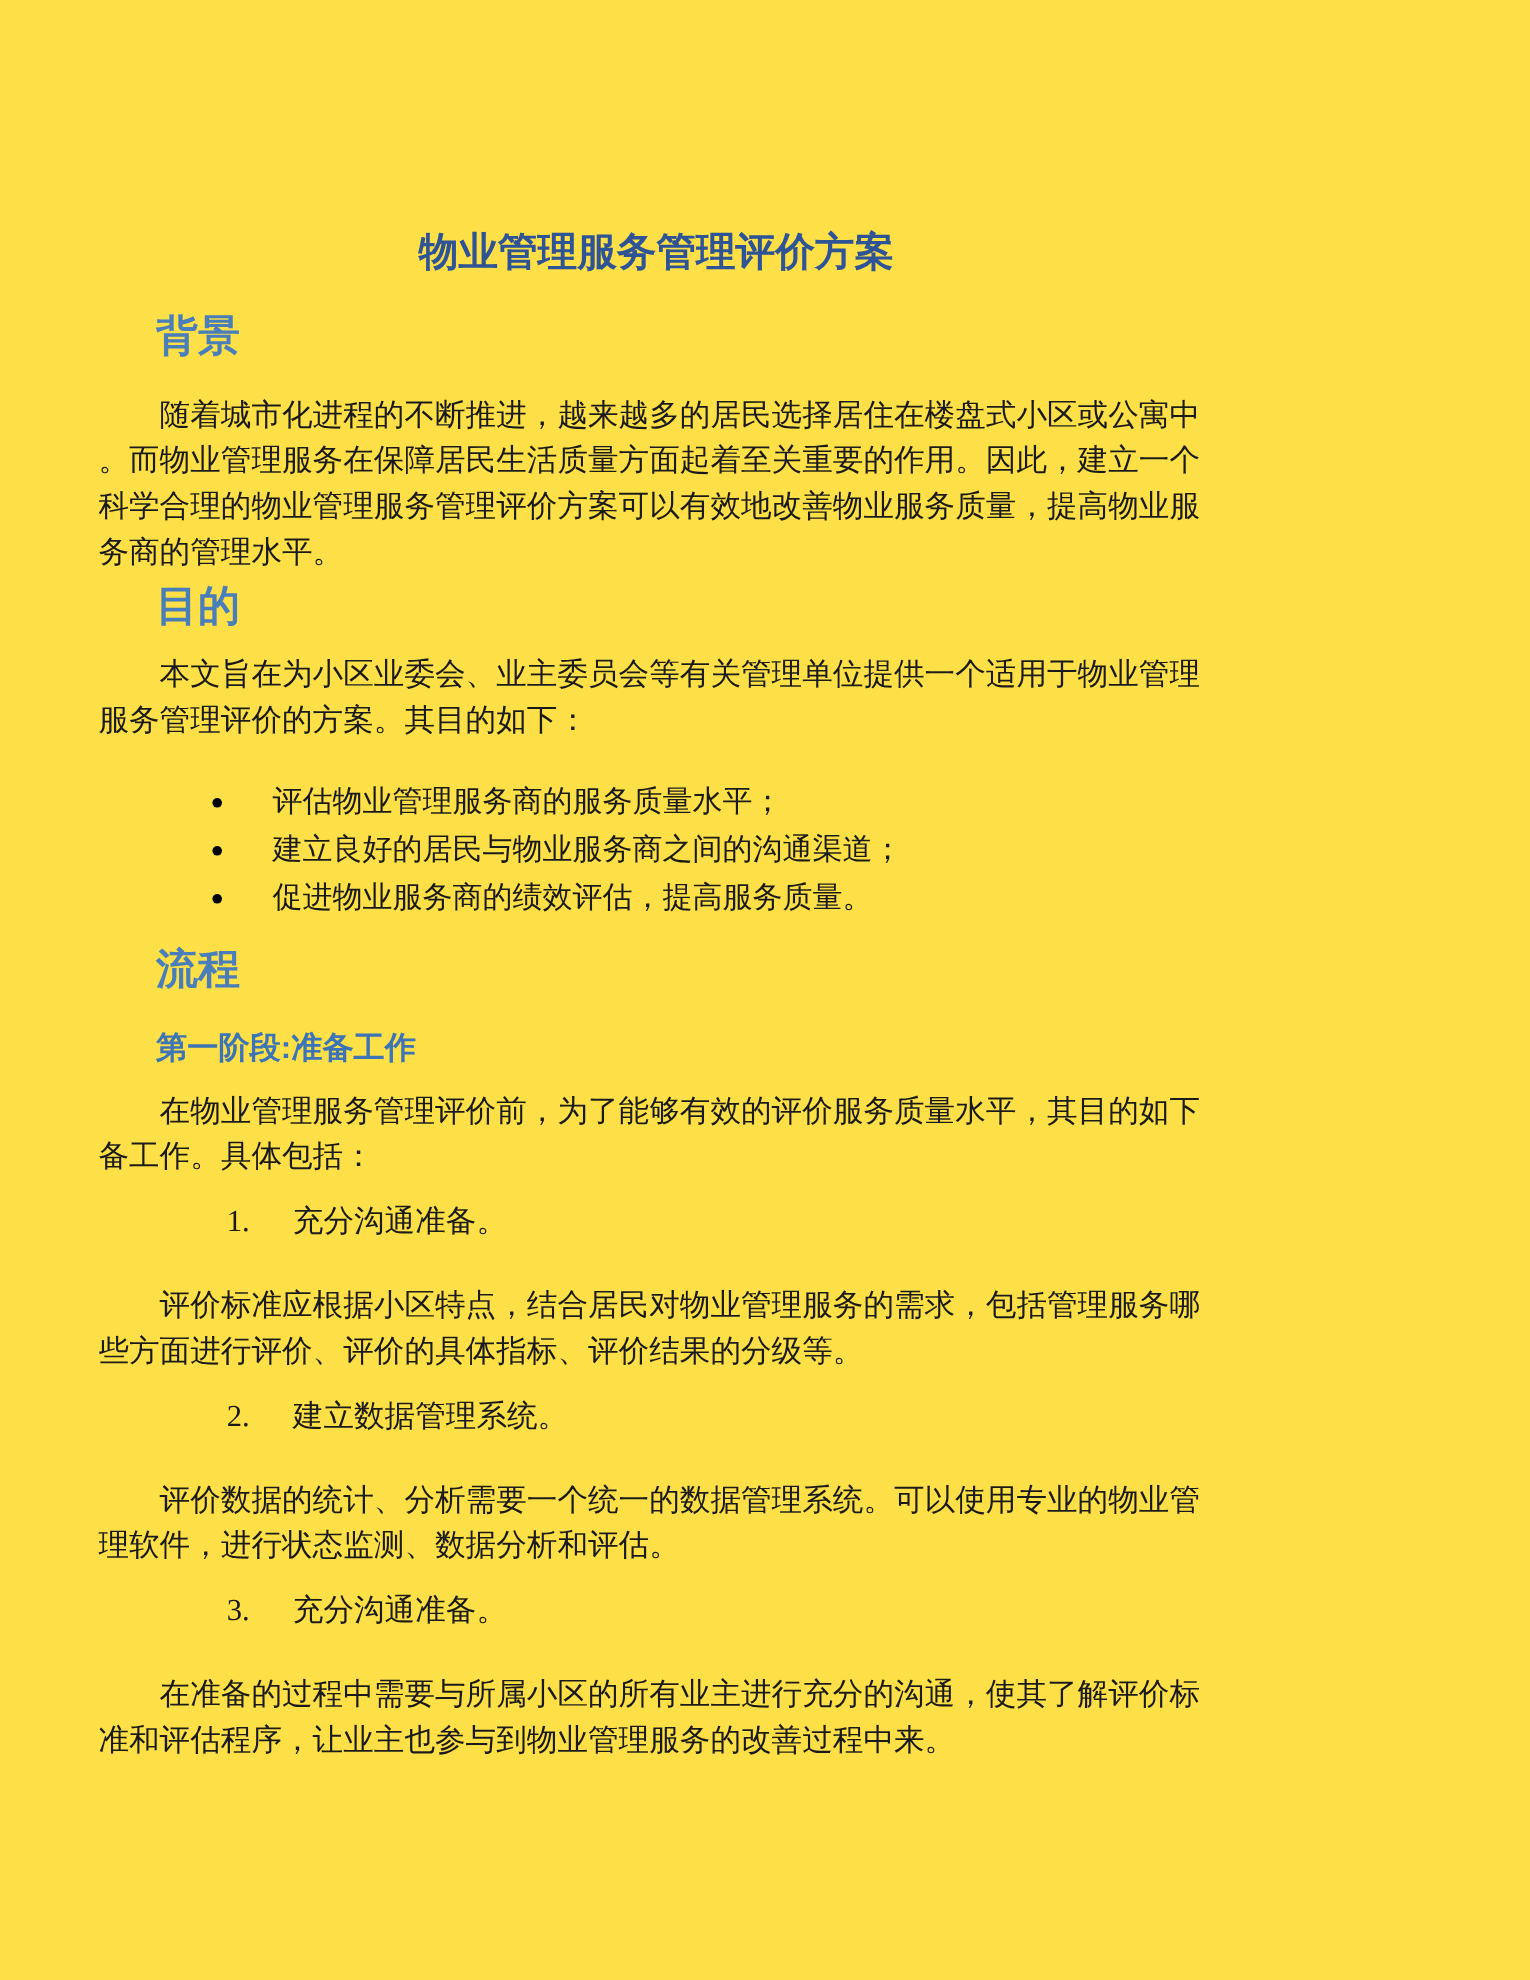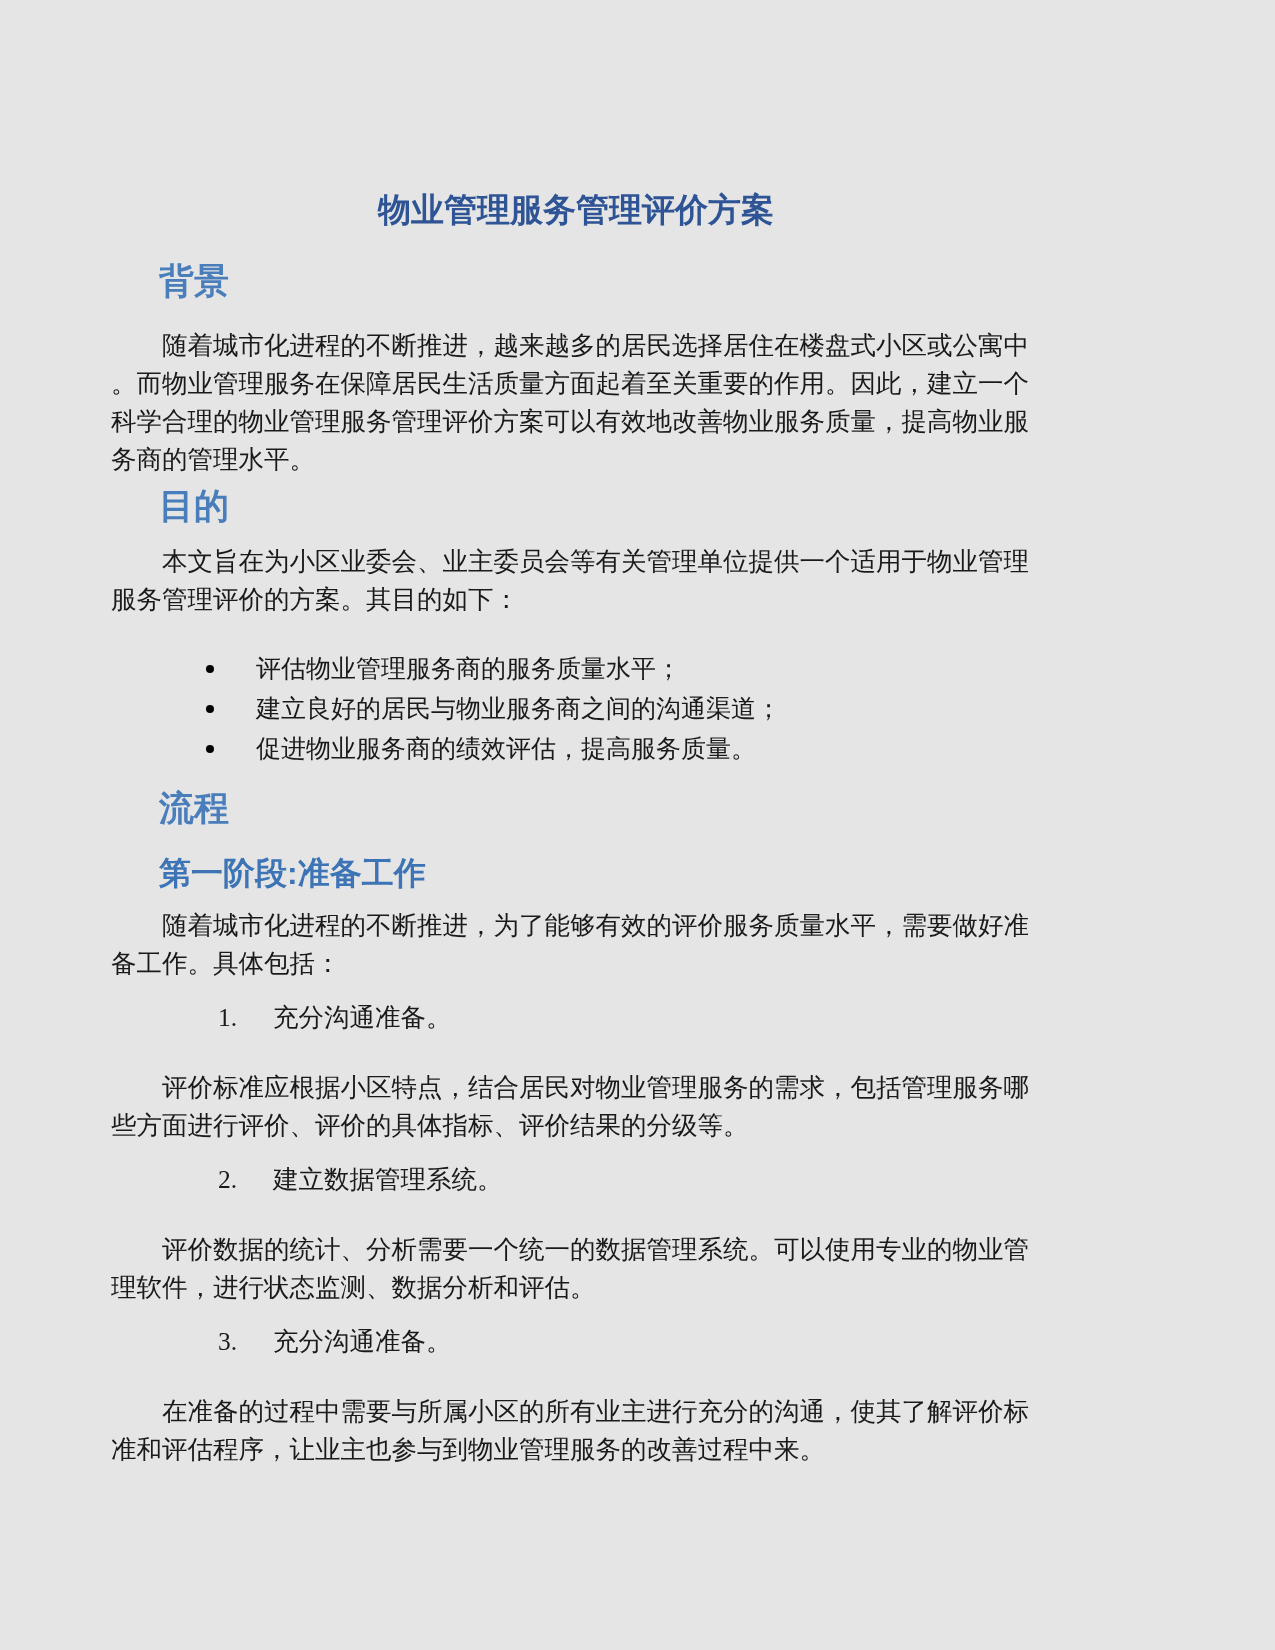--- a/index.html
+++ b/index.html
@@ -1,22 +1,22 @@
 <!DOCTYPE html>
 <html lang="zh"><head>
 <meta charset="utf-8">
 <style>
   html, body { margin: 0; padding: 0; background: #ffffff; }
   .page {
     width: 1275px;
     height: 1650px;
-    background: #e5e5e5;
+    background: #fde047;
     overflow: hidden;
     box-sizing: border-box;
-    padding: 188px 167px 0 111px;
+    padding: 188px 167px 0 82px;
     font-family: "Liberation Serif", "DejaVu Serif", serif;
     color: #1a1a1a;
   }
   .content { width: 930px; }
 
   .doc-title {
     font-family: "Liberation Sans", "DejaVu Sans", sans-serif;
     font-weight: bold;
     font-size: 33px;
     line-height: 44px;
@@ -32,21 +32,21 @@
     color: #4A7EBB;
     margin-left: 48px;
   }
   .h1.bg      { margin-top: 24px; }
   .h1.purpose { margin-top: 2px; }
   .h1.process { margin-top: 14px; }
 
   .h2 {
     font-family: "Liberation Sans", "DejaVu Sans", sans-serif;
     font-weight: bold;
-    font-size: 32px;
+    font-size: 26px;
     line-height: 44px;
     color: #3C74B5;
     margin-left: 48px;
     margin-top: 18px;
   }
 
   .para {
     font-size: 25.5px;
     line-height: 38px;
     white-space: pre-line;
@@ -117,21 +117,21 @@
       </div>
       <div class="bullet-item">
         <span class="bullet-dot"></span>
         <span class="bullet-text">促进物业服务商的绩效评估，提高服务质量。</span>
       </div>
     </div>
 
     <div class="h1 process">流程</div>
 
     <div class="h2">第一阶段:准备工作</div>
-    <div class="para p-intro">随着城市化进程的不断推进，为了能够有效的评价服务质量水平，需要做好准
+    <div class="para p-intro">在物业管理服务管理评价前，为了能够有效的评价服务质量水平，其目的如下
 备工作。具体包括：</div>
 
     <div class="step-line">
       <span class="step-num">1.</span>
       <span class="step-title">充分沟通准备。</span>
     </div>
     <div class="para p-detail">评价标准应根据小区特点，结合居民对物业管理服务的需求，包括管理服务哪
 些方面进行评价、评价的具体指标、评价结果的分级等。</div>
 
     <div class="step-line">

